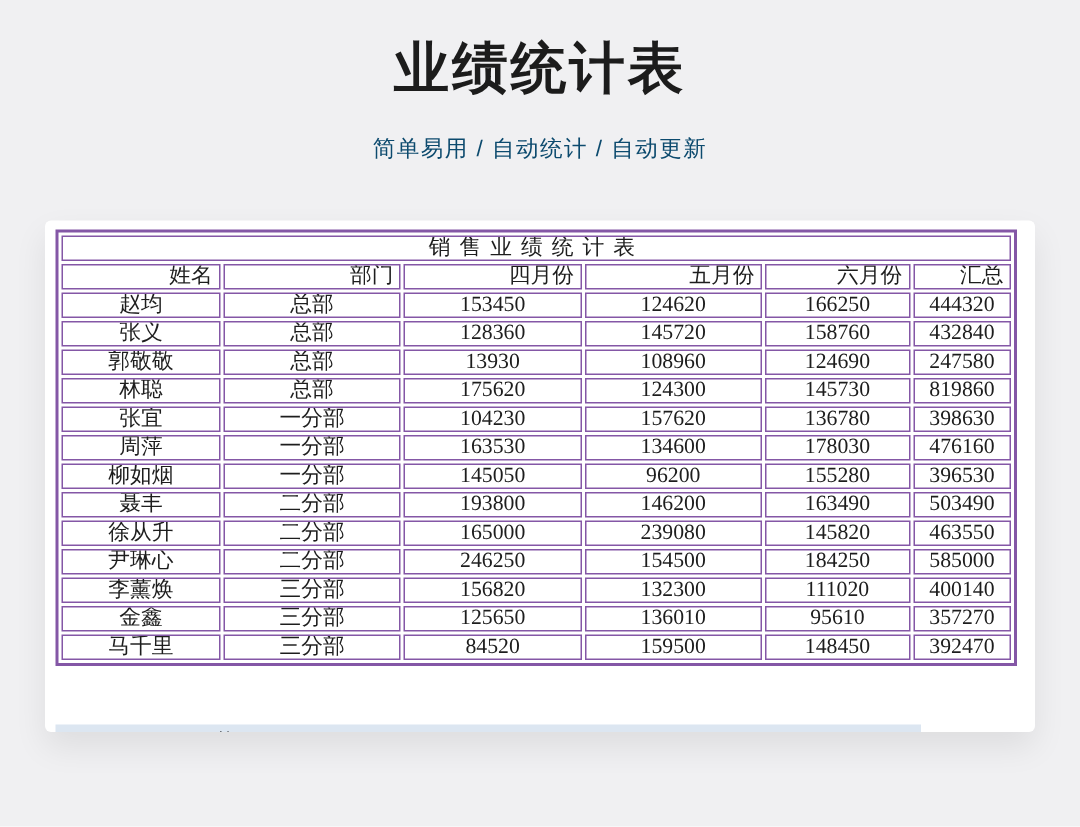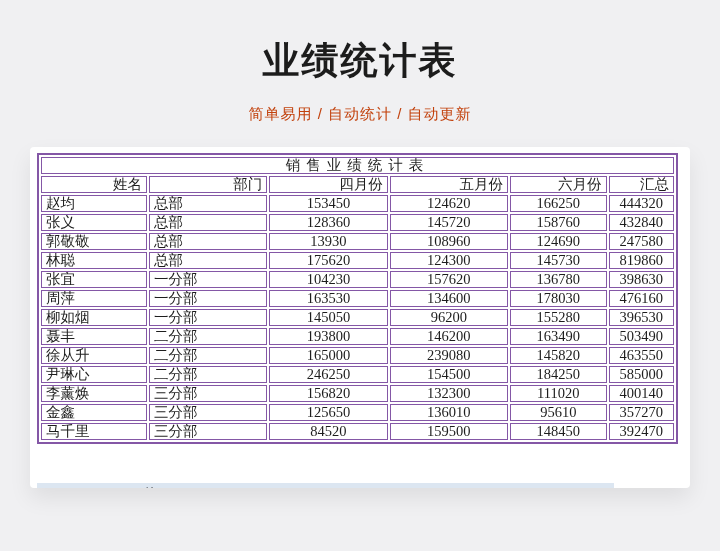--- a/index.html
+++ b/index.html
@@ -6,30 +6,30 @@
   body{
     width:720px;height:551px;
     background:#f0f0f2;
     font-family:"Liberation Sans","DejaVu Sans",sans-serif;
     overflow:hidden;
     position:relative;
   }
   .page-header{ text-align:center; }
   .page-title{
     margin:0;
-    padding-top:36px;
+    padding-top:21px;
     font-size:37px;
     font-weight:700;
     color:#1c1c1c;
     letter-spacing:2px;
   }
   .page-subtitle{
     margin-top:19px;
     font-size:15px;
-    color:#c2410c;
+    color:#0c4a6e;
     letter-spacing:1px;
   }
   .card{
     position:absolute;
     left:30px; top:147px;
     width:660px; height:341px;
     background:#ffffff;
     border-radius:4px;
     box-shadow:0 10px 22px rgba(0,0,0,0.08);
     overflow:hidden;
@@ -69,21 +69,21 @@
     color:#111111;
   }
   th.col-head{
     color:#e4710b;
     text-align:right;
     height:17px;
     line-height:17px;
     font-size:15px;
   }
   td.num{ text-align:center; }
-  td.txt{ text-align:left; }
+  td.txt{ text-align:center; }
   .c0{width:17%;} .c1{width:19%;} .c2{width:19%;}
   .c3{width:19%;} .c4{width:15.5%;} .c5{width:10.5%;}
   .pivot-strip{
     position:absolute;
     left:7px; top:336px;
     width:577px; height:27px;
     background:#dce6f1;
     overflow:hidden;
     font-family:"Liberation Serif","DejaVu Serif",serif;
     font-size:15px;

